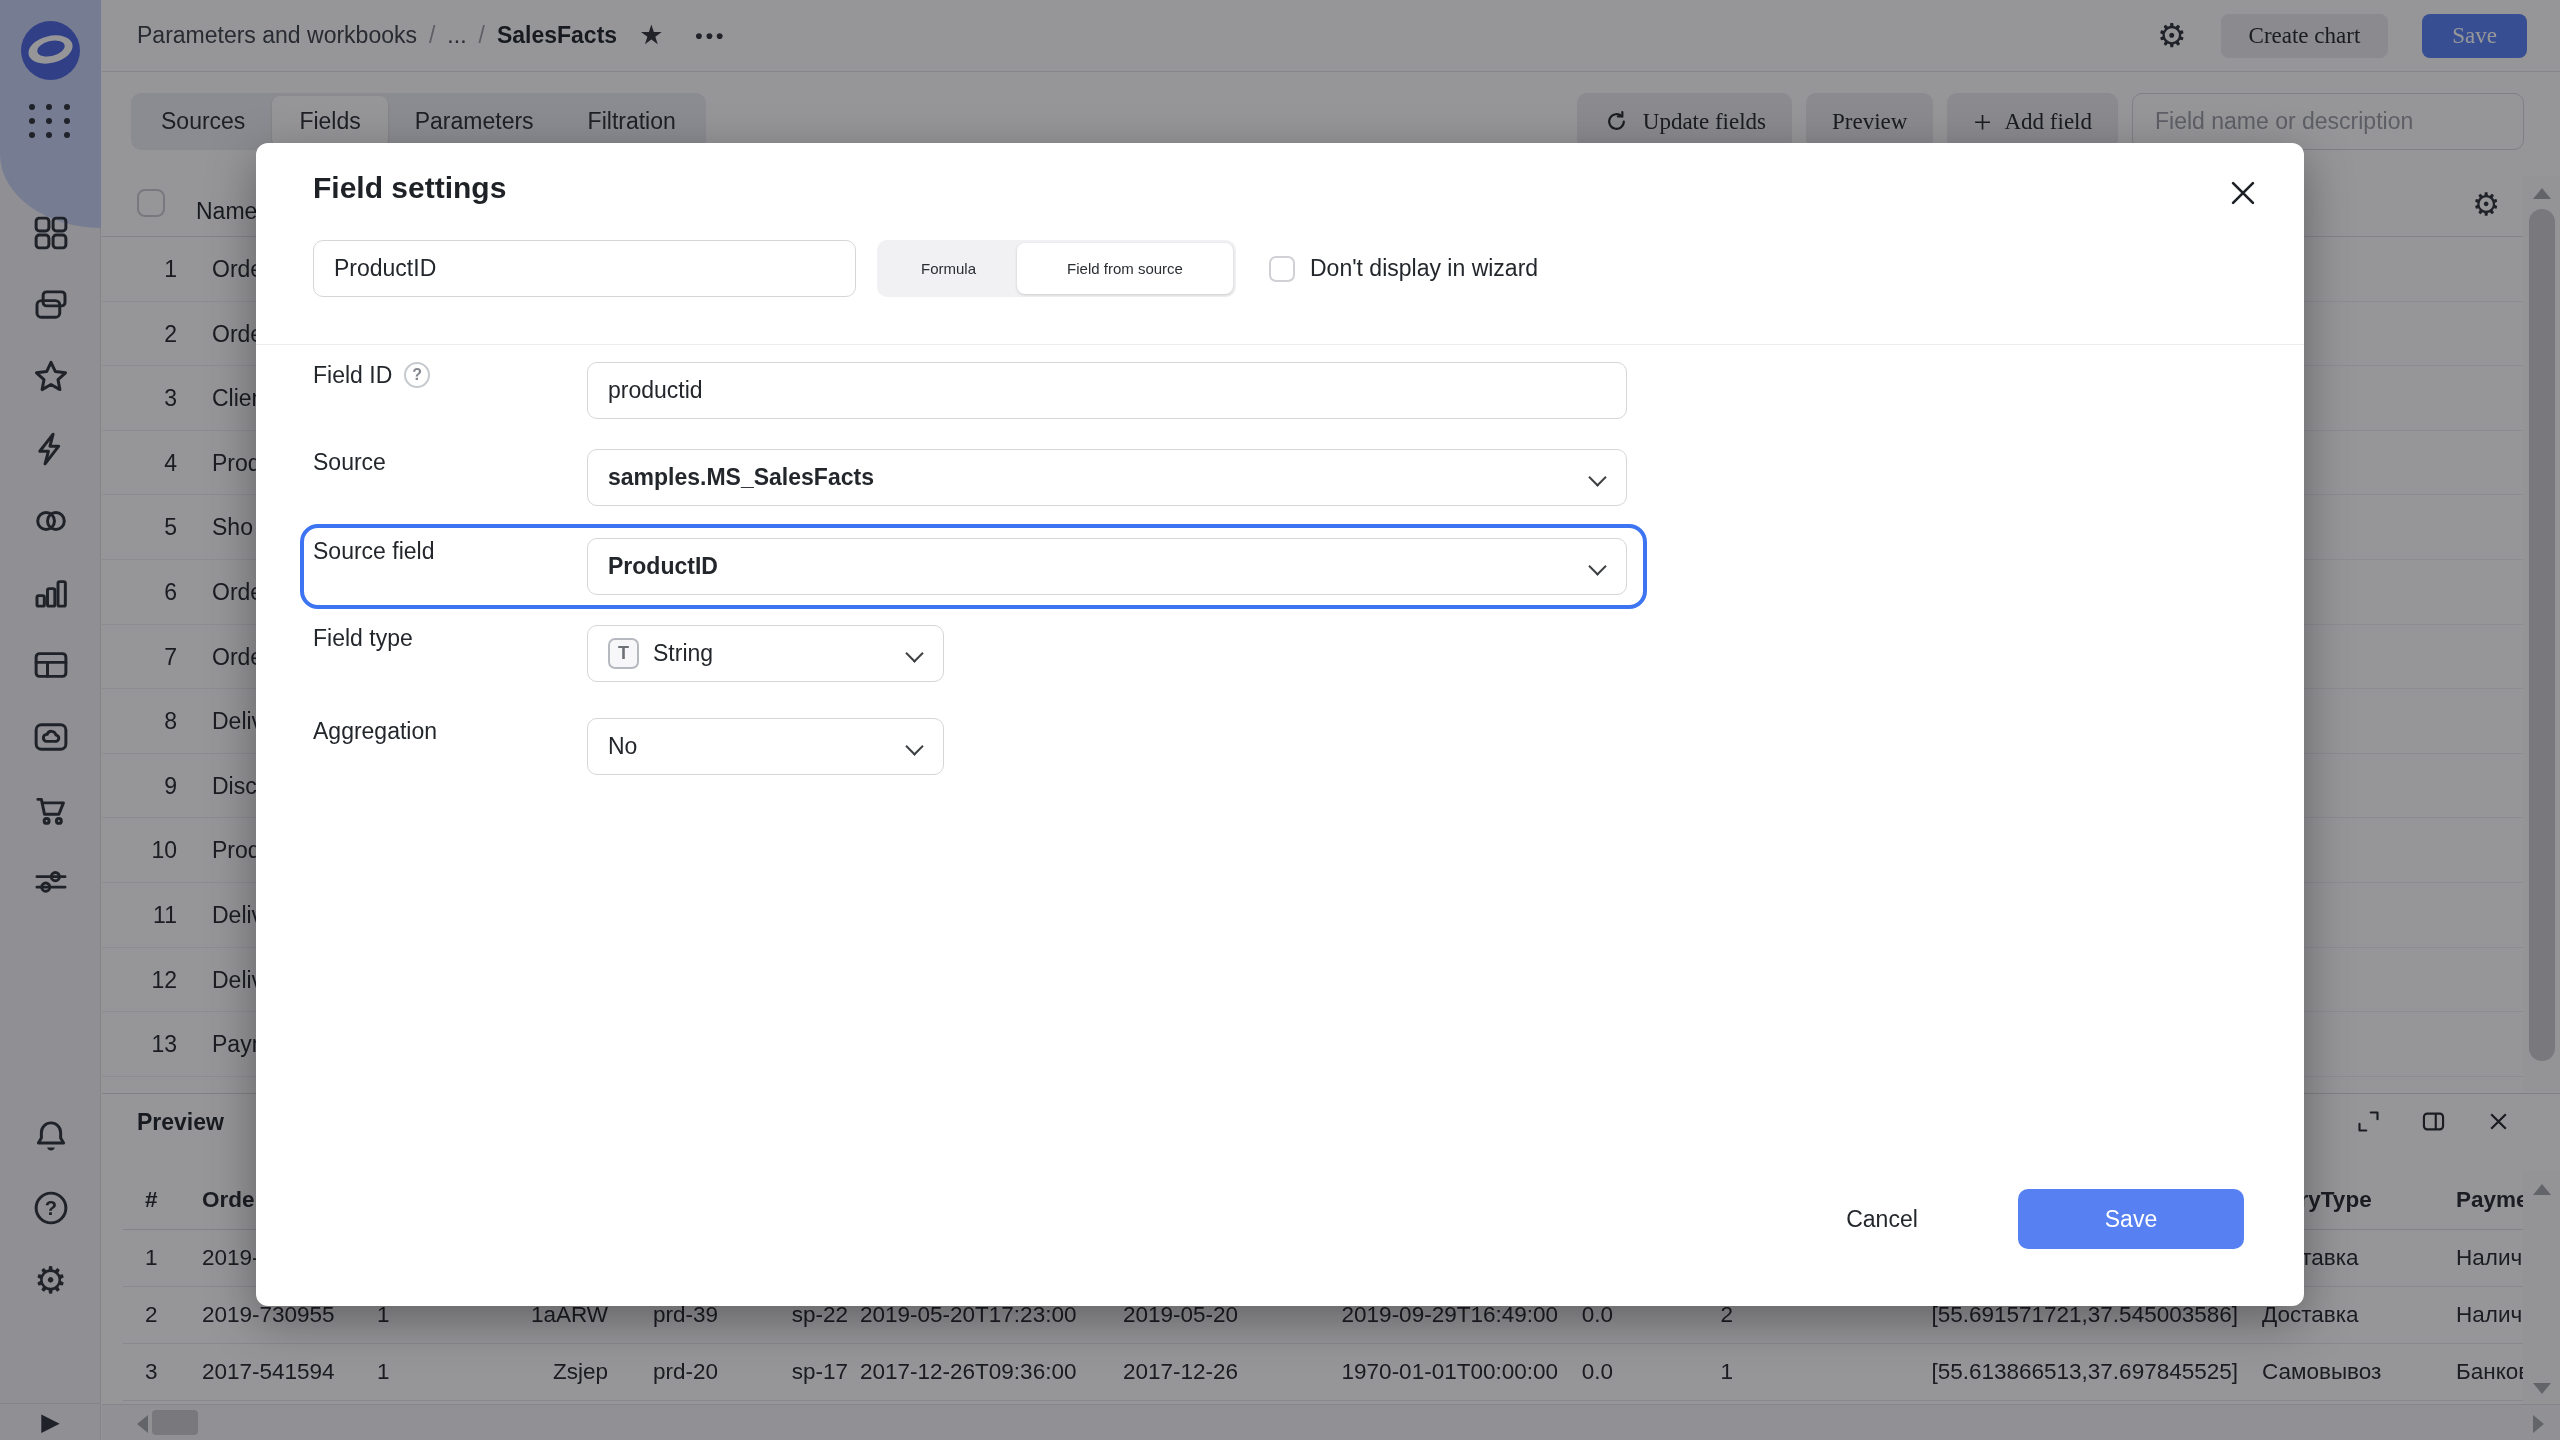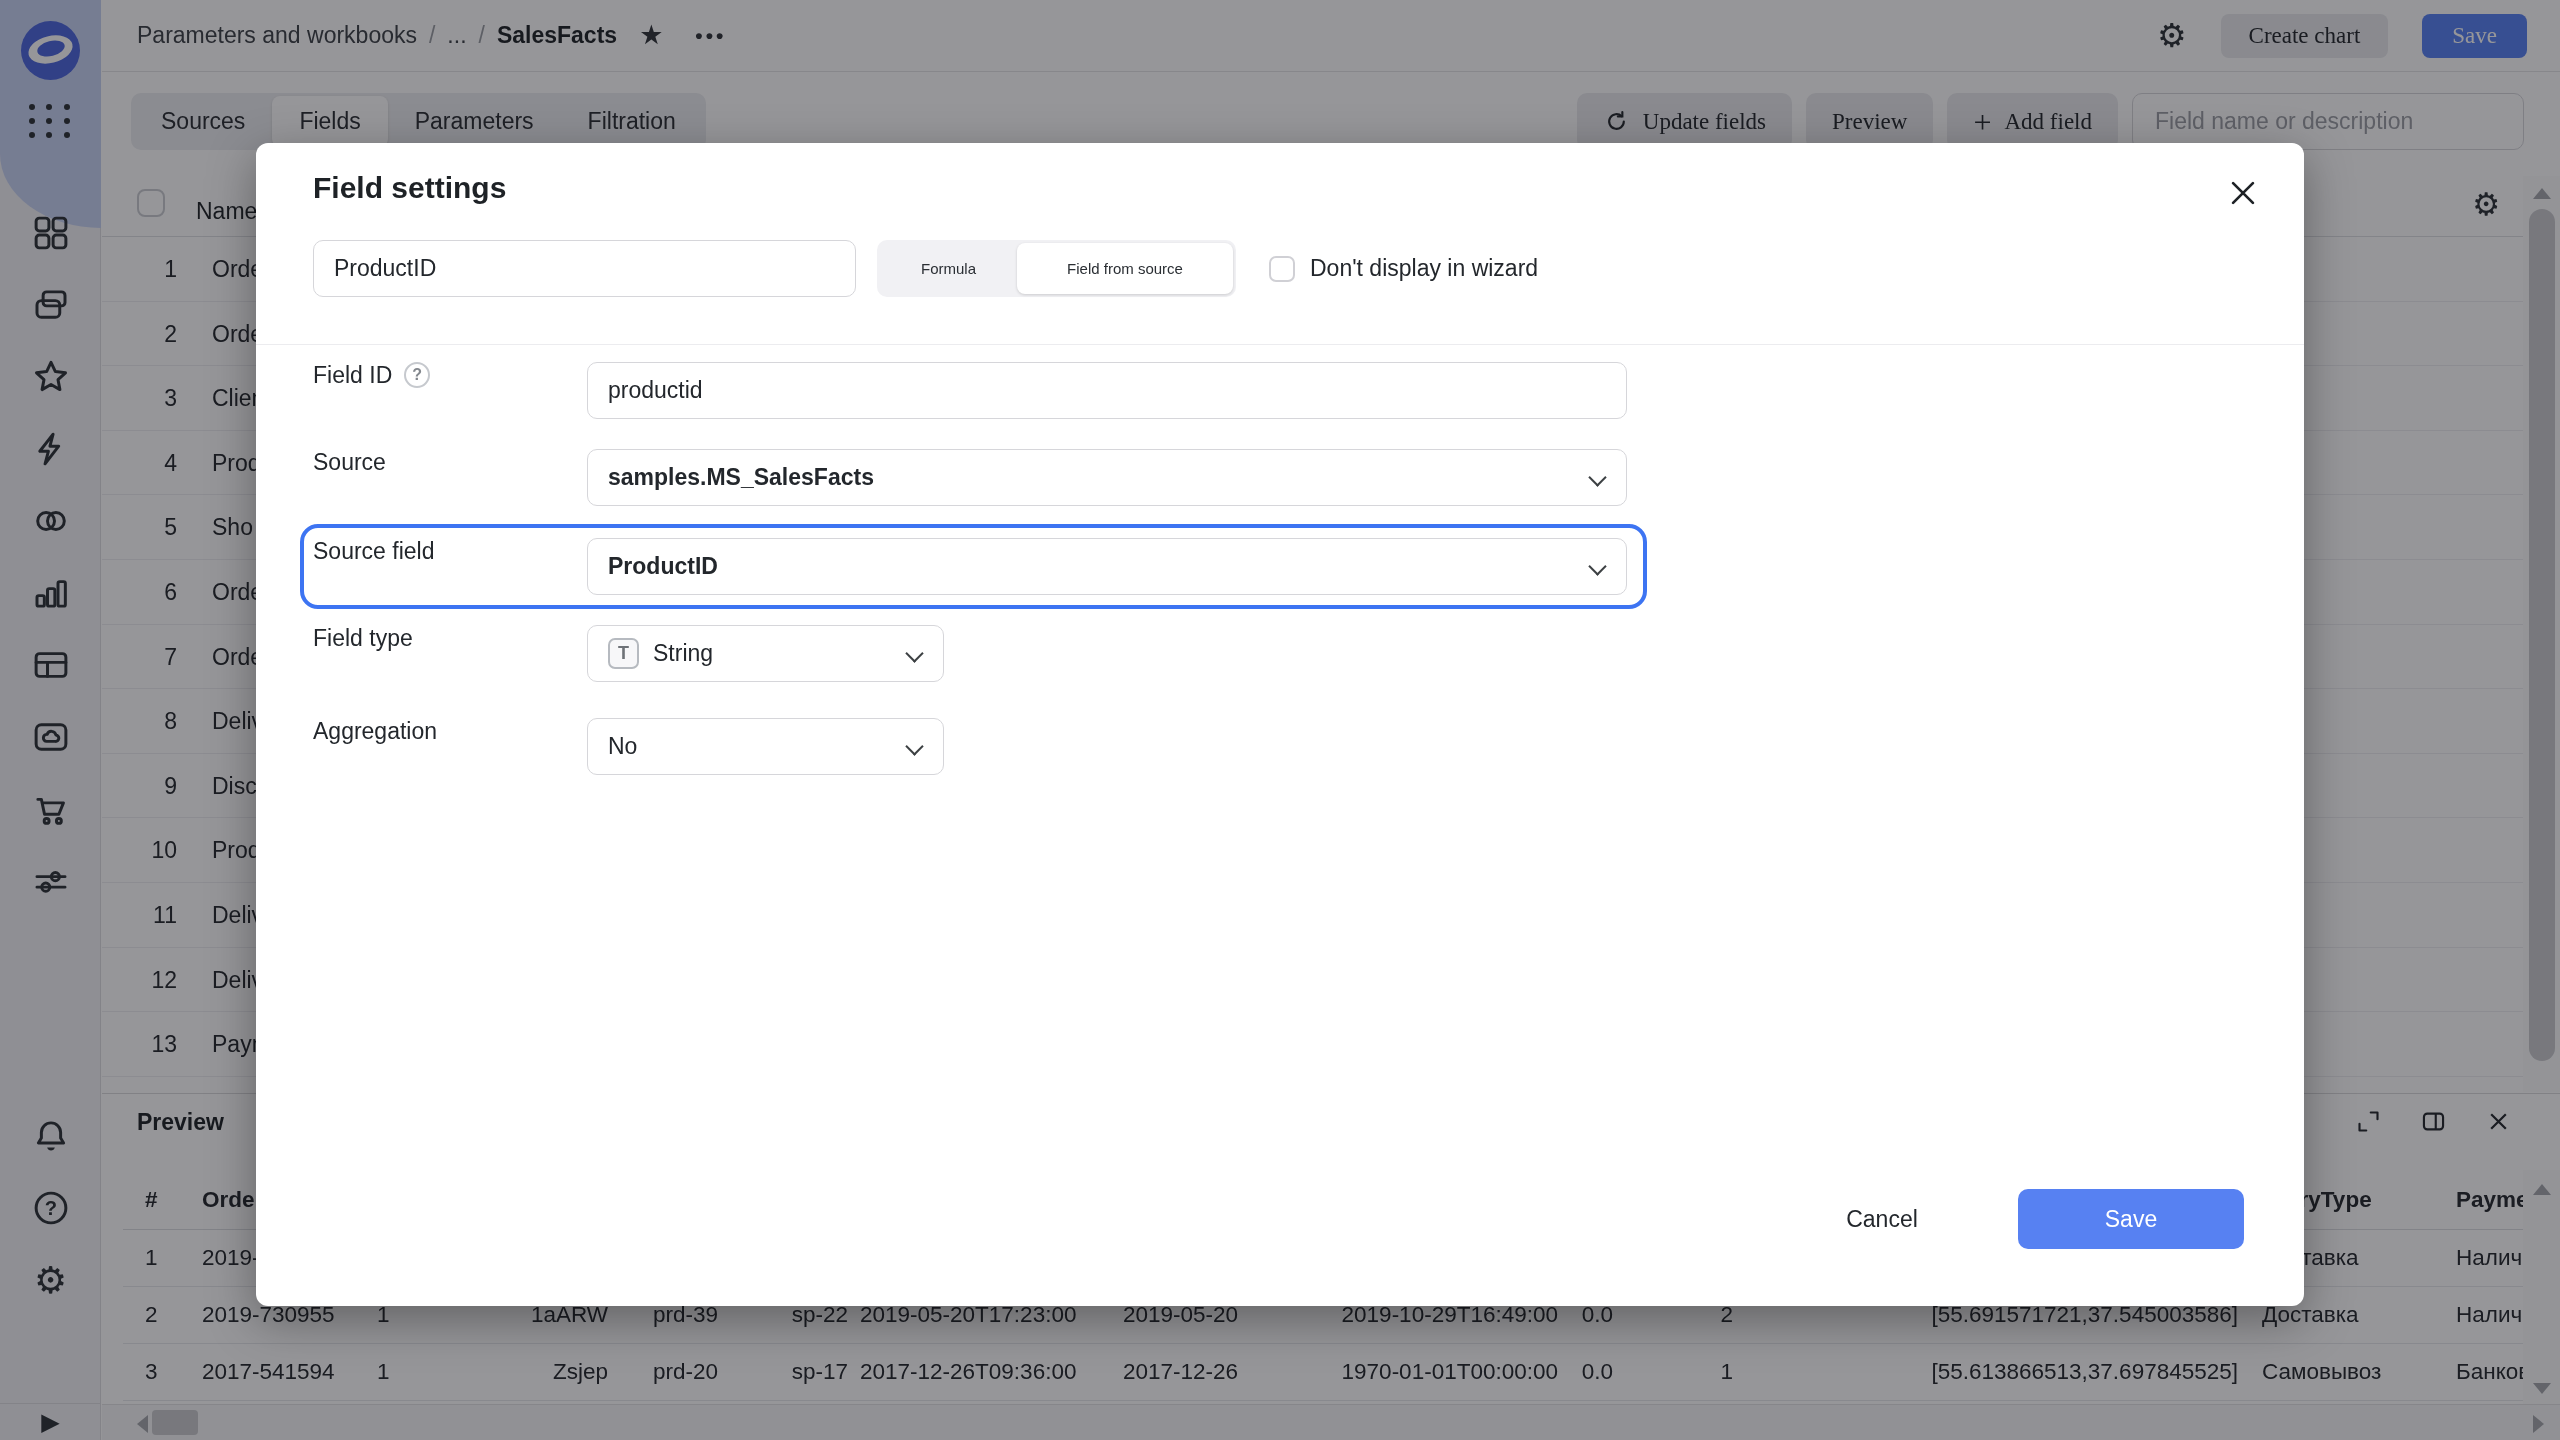--- a/index.html
+++ b/index.html
@@ -429,21 +429,21 @@
         </tr>
         <tr>
           <td>2</td>
               <td>2019-730955</td>
           <td>1</td>
               <td>1aARW</td>
           <td>prd-39</td>
               <td>sp-22</td>
           <td>2019-05-20T17:23:00</td>
               <td>2019-05-20</td>
-          <td>2019-10-29T16:49:00</td>
+          <td>2019-09-29T16:49:00</td>
               <td>0.0</td>
           <td>2</td>
               <td>[55.691571721,37.545003586]</td>
           <td>Доставка</td>
               <td>Наличн</td>
         </tr>
         <tr>
           <td>3</td>
               <td>2017-541594</td>
           <td>1</td>

